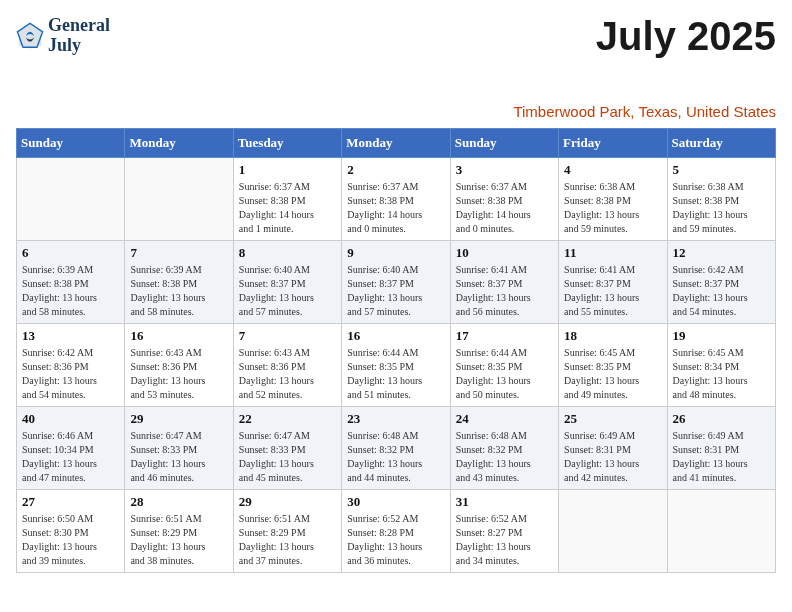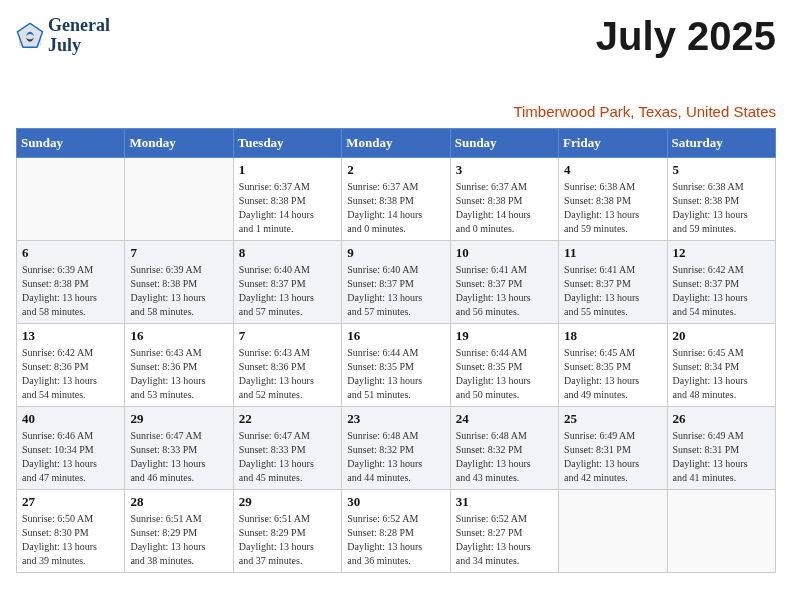--- a/index.html
+++ b/index.html
@@ -237,35 +237,35 @@
 and 52 minutes.</div>
         </td>
         <td>
           <div class="day-num">16</div>
           <div class="day-info" style="white-space: pre-line;">Sunrise: 6:44 AM
 Sunset: 8:35 PM
 Daylight: 13 hours
 and 51 minutes.</div>
         </td>
         <td>
-          <div class="day-num">19</div>
+          <div class="day-num">17</div>
           <div class="day-info" style="white-space: pre-line;">Sunrise: 6:44 AM
 Sunset: 8:35 PM
 Daylight: 13 hours
 and 50 minutes.</div>
         </td>
         <td>
           <div class="day-num">18</div>
           <div class="day-info" style="white-space: pre-line;">Sunrise: 6:45 AM
 Sunset: 8:35 PM
 Daylight: 13 hours
 and 49 minutes.</div>
         </td>
         <td>
-          <div class="day-num">20</div>
+          <div class="day-num">19</div>
           <div class="day-info" style="white-space: pre-line;">Sunrise: 6:45 AM
 Sunset: 8:34 PM
 Daylight: 13 hours
 and 48 minutes.</div>
         </td>
       </tr>
       <tr class="row-shade">
         <td>
           <div class="day-num">40</div>
           <div class="day-info" style="white-space: pre-line;">Sunrise: 6:46 AM

